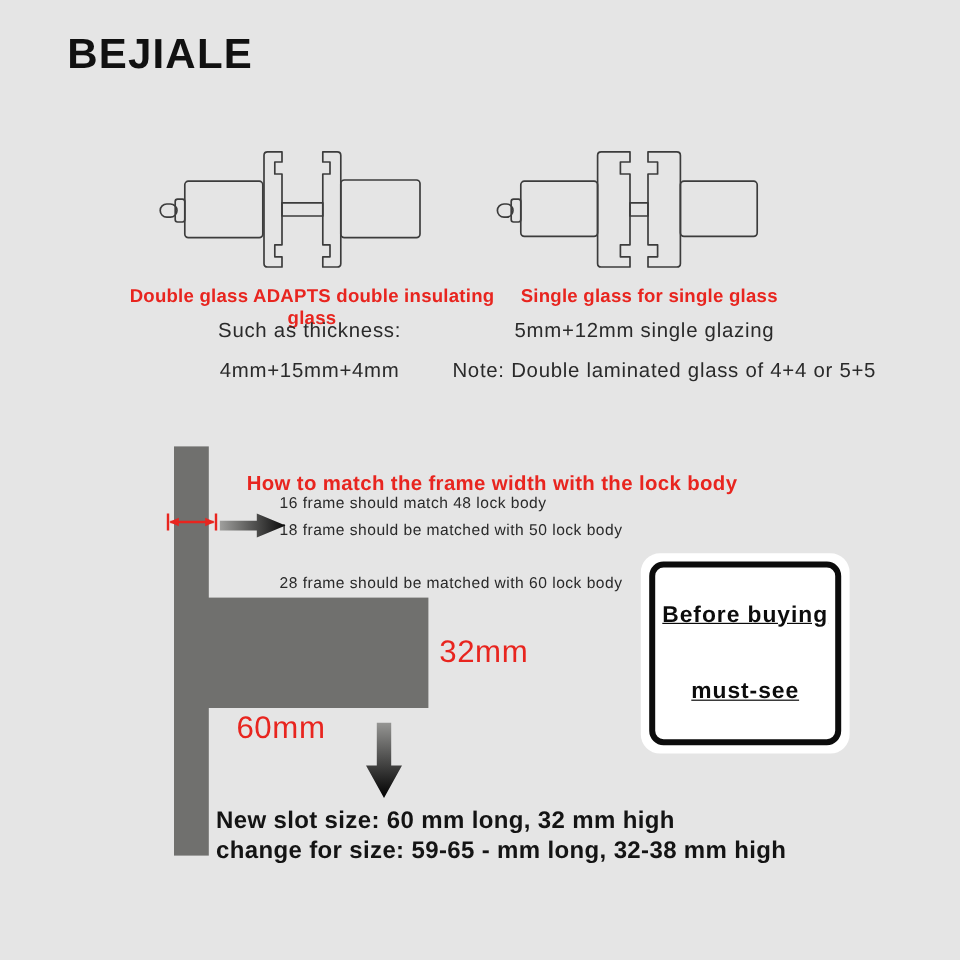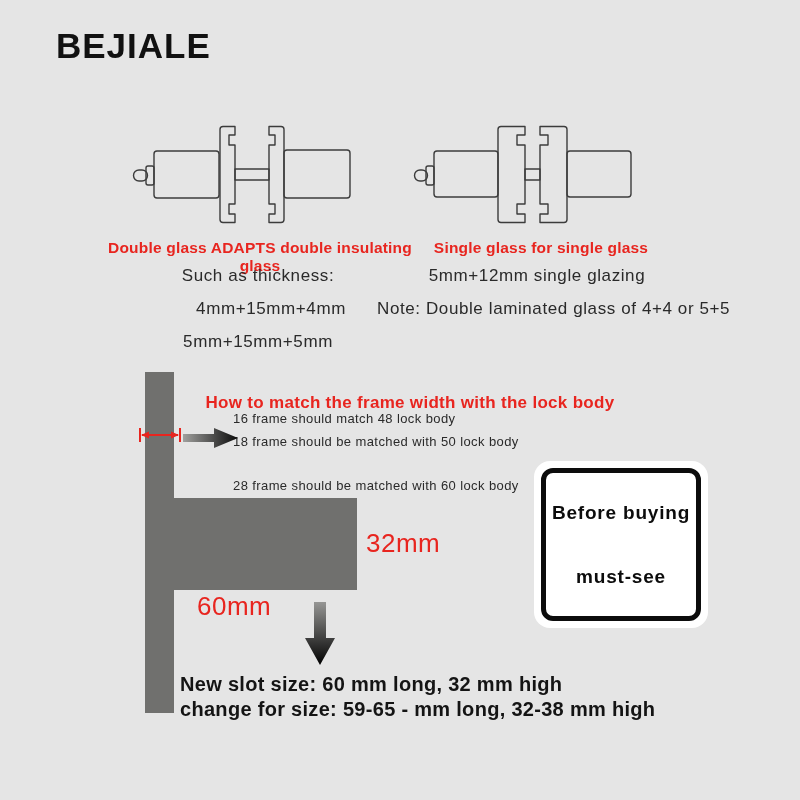--- a/index.html
+++ b/index.html
@@ -73,20 +73,21 @@
     align-items: center;
     justify-content: center;
     gap: 42px;
   }
   .notice-line {
     font-size: 19px;
     font-weight: bold;
     letter-spacing: 0.8px;
     color: #0c0c0c;
     white-space: nowrap;
+    text-decoration: underline;
   }
   .footer-line {
     font-size: 20px;
     font-weight: bold;
     letter-spacing: 0.3px;
     color: #141414;
     white-space: nowrap;
   }
   .lock-svg path, .lock-svg rect {
     fill: none;
@@ -119,22 +120,21 @@
     <path d="M88,2.5 H112 V11 H104 V21 H112 V80 H104 V90 H112 V98.5 H88 Q85,98.5 85,95.5 V5.5 Q85,2.5 88,2.5 Z"></path>
     <rect x="112" y="45" width="15" height="11"></rect>
     <path d="M151,2.5 H127 V11 H135 V21 H127 V80 H135 V90 H127 V98.5 H151 Q154,98.5 154,95.5 V5.5 Q154,2.5 151,2.5 Z"></path>
     <rect x="154" y="27" width="64" height="46" rx="3"></rect>
   </svg>
 
   <div class="abs diag-label red" style="left:105px; top:239px; width:310px;">Double glass ADAPTS double insulating glass</div>
   <div class="abs diag-label red" style="left:418px; top:239px; width:246px;">Single glass for single glass</div>
 
   <div class="abs spec-line" style="left:138px; top:266px; width:240px;">Such as thickness:</div>
-  <div class="abs spec-line" style="left:151px; top:299px; width:240px;text-align:center;">4mm+15mm+4mm</div>
-  <div class="abs spec-line" style="left:138px; top:332px; width:240px;">5mm+15mm+5mm</div>
+  <div class="abs spec-line" style="left:138px; top:299px; width:240px;text-align:center;">4mm+15mm+4mm</div>
 
   <div class="abs spec-line" style="left:377px; top:266px; width:320px;">5mm+12mm single glazing</div>
   <div class="abs spec-line" style="left:377px; top:299px; width:320px;">Note: Double laminated glass of 4+4 or 5+5</div>
 
   <div class="abs match-heading red" style="left:200px; top:381px; width:420px;margin-top:12px;">How to match the frame width with the lock body</div>
 
   <div class="abs rule-line" style="left:233px; top:411px;">16 frame should match 48 lock body</div>
   <div class="abs rule-line" style="left:233px; top:434px;">18 frame should be matched with 50 lock body</div>
   <div class="abs rule-line" style="left:233px; top:478px;">28 frame should be matched with 60 lock body</div>
 

